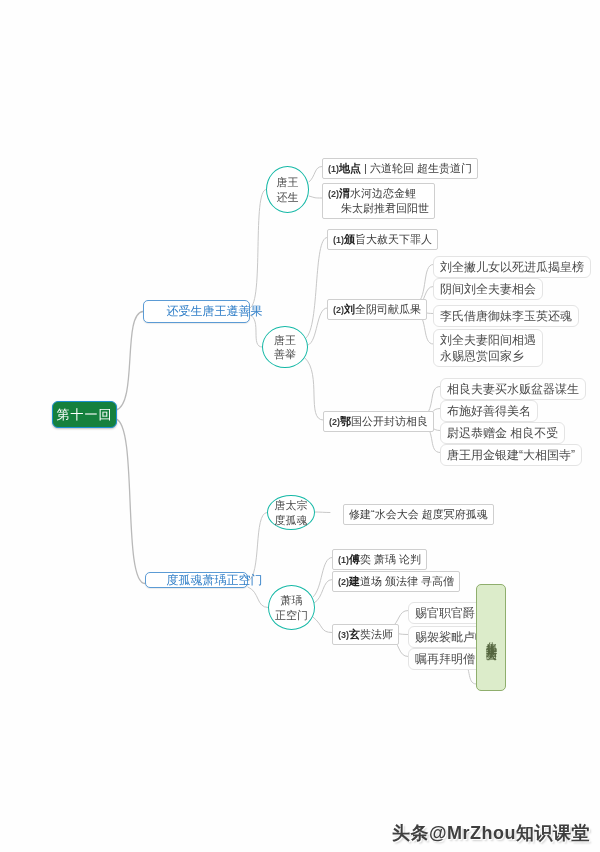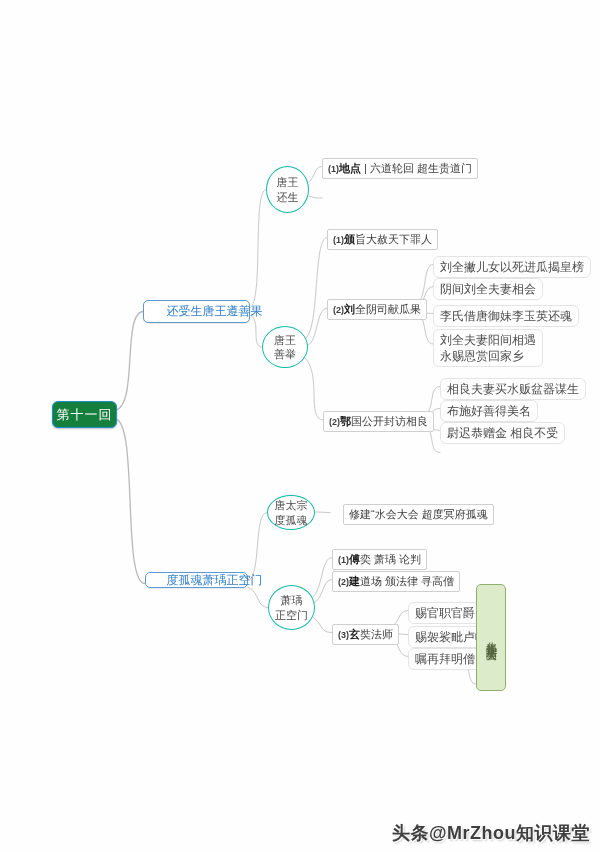--- a/index.html
+++ b/index.html
@@ -104,20 +104,24 @@
 
   <div class="node circle" style="left:266px;top:166px;width:43px;height:47px;">
     <span>唐王</span>
     <span>还生</span>
   </div>
 
   <div class="node b3" style="left:322px;top:158px;">
     <span class="num">(1)</span><b>地点</b><span> | 六道轮回 超生贵道门</span>
   </div>
 
+  <div class="node b3" style="left:322px;top:183px;">
+    <div><span class="num">(2)</span><b>渭</b><span>水河边恋金鲤</span></div>
+    <div class="indent">朱太尉推君回阳世</div>
+  </div>
 
   <div class="node circle" style="left:262px;top:326px;width:46px;height:42px;">
     <span>唐王</span>
     <span>善举</span>
   </div>
 
   <div class="node b3" style="left:327px;top:229px;">
     <span class="num">(1)</span><b>颁</b><span>旨大赦天下罪人</span>
   </div>
 
@@ -131,20 +135,21 @@
   <div class="node leaf" style="left:433px;top:329px;">刘全夫妻阳间相遇
 永赐恩赏回家乡</div>
 
   <div class="node b3" style="left:323px;top:411px;">
     <span class="num">(2)</span><b>鄂</b><span>国公开封访相良</span>
   </div>
 
   <div class="node leaf" style="left:440px;top:378px;">相良夫妻买水贩盆器谋生</div>
   <div class="node leaf" style="left:440px;top:400px;">布施好善得美名</div>
   <div class="node leaf" style="left:440px;top:422px;">尉迟恭赠金 相良不受</div>
+  <div class="node leaf" style="left:440px;top:444px;">唐王用金银建“大相国寺”</div>
 
   <div class="node branch" style="left:145px;top:572px;width:103px;height:16px;">
     <span>度孤魂萧瑀正空门</span>
   </div>
 
   <div class="node circle" style="left:267px;top:495px;width:48px;height:35px;">
     <span>唐太宗</span>
     <span>度孤魂</span>
   </div>
 

